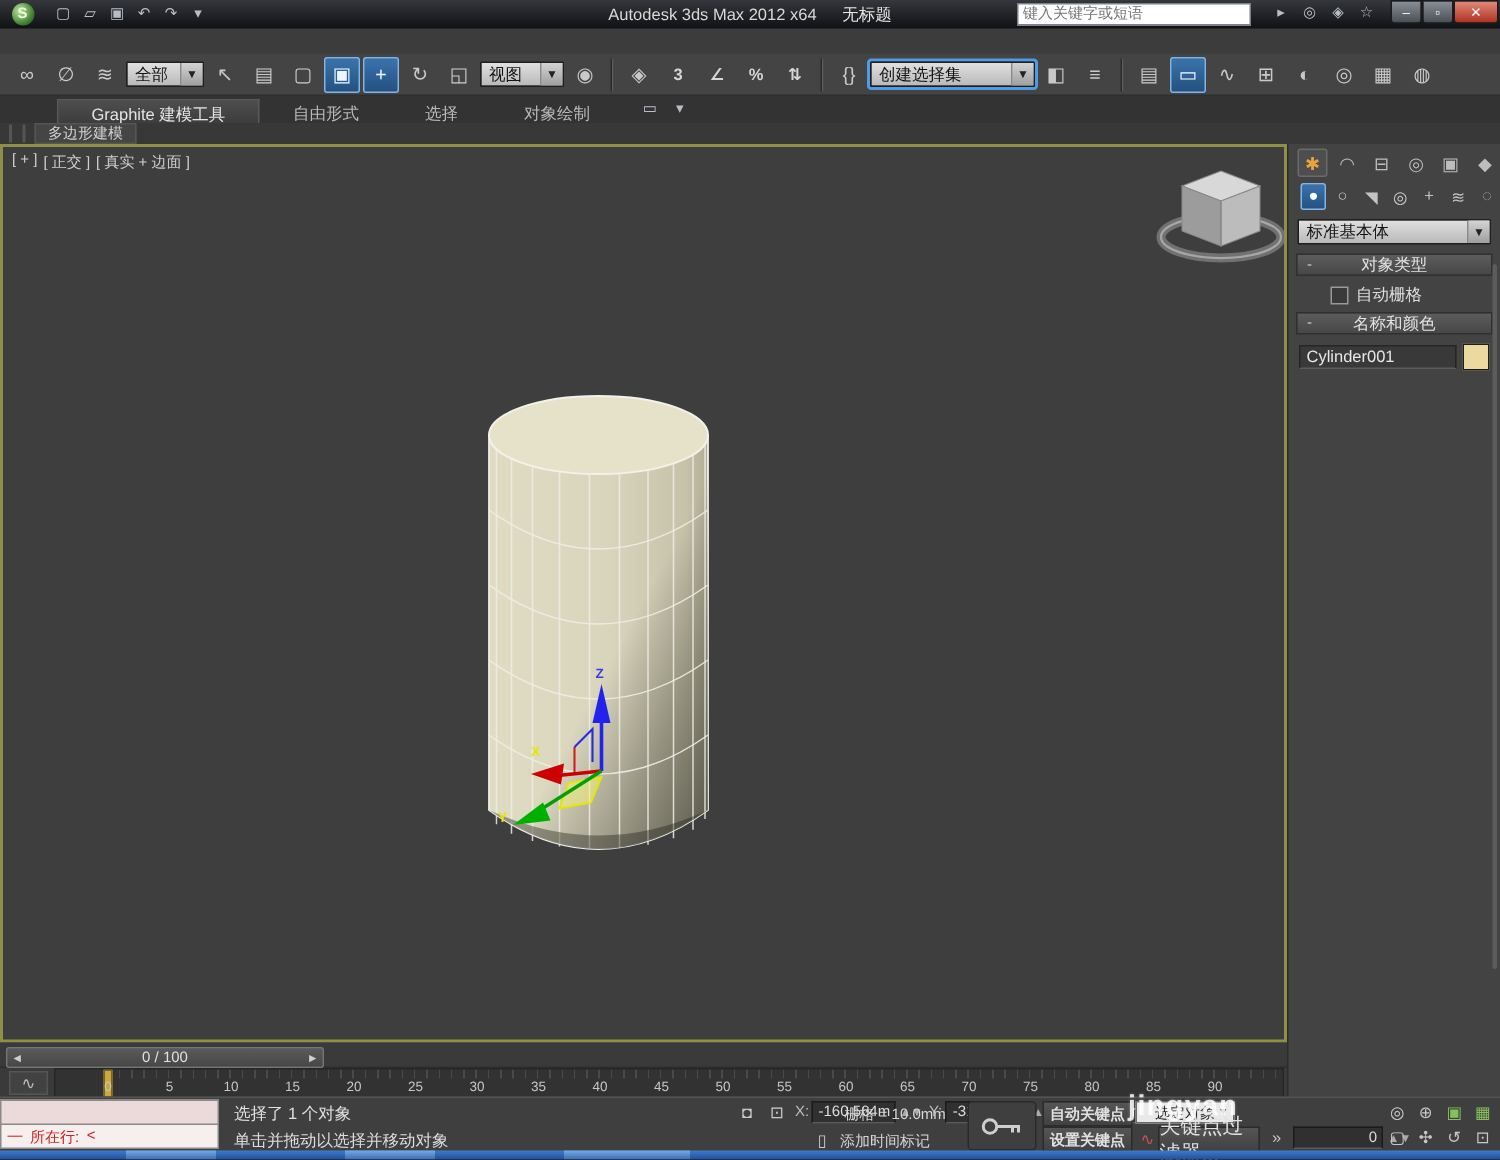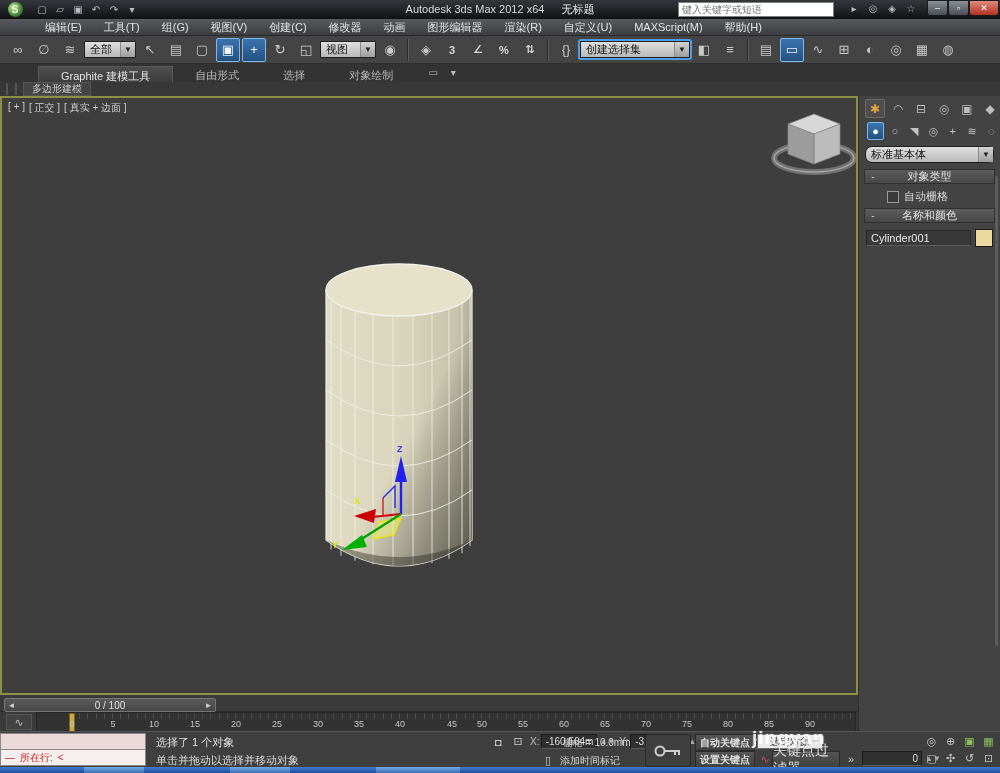--- a/index.html
+++ b/index.html
@@ -67,21 +67,21 @@
   #cmdpanel{position:absolute;left:858px;top:96px;width:142px;height:671px;background:#434343;
     border-left:1px solid #2c2c2c;box-sizing:border-box;}
   #ptabs{display:flex;gap:3px;padding:3px 0 2px 6px;}
   .ptab{width:19px;height:17px;display:flex;align-items:center;justify-content:center;
     color:#bdbdbd;font-size:12px;border:1px solid transparent;border-radius:2px;}
   .ptab.active{border-color:#6a6a6a;background:#4e4e4e;color:#e8a33d;}
   #pcats{display:flex;gap:2px;padding:2px 0 4px 8px;}
   .pcat{width:17px;height:16px;display:flex;align-items:center;justify-content:center;
     color:#c3c3c3;font-size:11px;border:1px solid transparent;border-radius:2px;}
   .pcat.active{background:linear-gradient(#3a74ad,#245181);border-color:#7db7ee;color:#fff;}
-  #subcat-combo{margin:2px 6px 6px 6px;height:17px;border-radius:7px;}
+  #subcat-combo{margin:2px 6px 6px 6px;height:17px;}
   .rollout{margin:4px 5px 0 5px;background:linear-gradient(#5c5c5c,#474747);
     border:1px solid #303030;height:13px;display:flex;align-items:center;color:#e2e2e2;font-size:11px;}
   .rollout .minus{width:16px;text-align:center;color:#cfcfcf;font-size:10px;}
   .rollout .rtitle{flex:1;text-align:center;padding-right:16px;}
   #autogrid-row{display:flex;align-items:center;gap:5px;margin:5px 0 4px 28px;}
   #autogrid-box{width:10px;height:10px;border:1px solid #9a9a9a;background:#3a3a3a;}
   #autogrid-label,#objbtns{font-size:11px;color:#dcdcdc;}
   #objbtns{display:grid;grid-template-columns:1fr 1fr;gap:3px 4px;margin:2px 7px 0 7px;}
   .pbtn{height:15px;font-size:11px;color:#e4e4e4;background:linear-gradient(#5a5a5a,#444);
     border:1px solid #2e2e2e;border-top-color:#6e6e6e;border-radius:2px;
@@ -176,34 +176,20 @@
         <span class="tinyicon">☆</span>
         <span class="tinyicon">?</span>
       </div>
     <div id="winbtns">
         <span class="winbtn">–</span>
         <span class="winbtn">▫</span>
         <span class="winbtn close">✕</span>
       </div>
   </header>
 
-  <nav id="menubar">
-      <div class="menu-item">编辑(E)</div>
-      <div class="menu-item">工具(T)</div>
-      <div class="menu-item">组(G)</div>
-      <div class="menu-item">视图(V)</div>
-      <div class="menu-item">创建(C)</div>
-      <div class="menu-item">修改器</div>
-      <div class="menu-item">动画</div>
-      <div class="menu-item">图形编辑器</div>
-      <div class="menu-item">渲染(R)</div>
-      <div class="menu-item">自定义(U)</div>
-      <div class="menu-item">MAXScript(M)</div>
-      <div class="menu-item">帮助(H)</div>
-    </nav>
 
   <div id="toolbar">
       <div class="icon">∞</div>
       <div class="icon">∅</div>
       <div class="icon">≋</div>
       <div class="combo" style="width: 52px;">
         <span>全部</span>
         <span class="arrow">▼</span>
       </div>
       <div class="icon">↖</div>
@@ -387,21 +373,21 @@
       <div id="frame-marker"></div>
     <span class="rlabel" style="left: 35px;">0</span>
         <span class="rlabel" style="left: 76px;">5</span>
         <span class="rlabel" style="left: 117px;">10</span>
         <span class="rlabel" style="left: 158px;">15</span>
         <span class="rlabel" style="left: 199px;">20</span>
         <span class="rlabel" style="left: 240px;">25</span>
         <span class="rlabel" style="left: 281px;">30</span>
         <span class="rlabel" style="left: 322px;">35</span>
         <span class="rlabel" style="left: 363px;">40</span>
-        <span class="rlabel" style="left: 404px; margin-left: 11px;">45</span>
+        <span class="rlabel" style="left: 404px;">45</span>
         <span class="rlabel" style="left: 445px;">50</span>
         <span class="rlabel" style="left: 486px;">55</span>
         <span class="rlabel" style="left: 527px;">60</span>
         <span class="rlabel" style="left: 568px;">65</span>
         <span class="rlabel" style="left: 609px;">70</span>
         <span class="rlabel" style="left: 650px;">75</span>
         <span class="rlabel" style="left: 691px;">80</span>
         <span class="rlabel" style="left: 732px;">85</span>
         <span class="rlabel" style="left: 773px;">90</span>
       </div>

